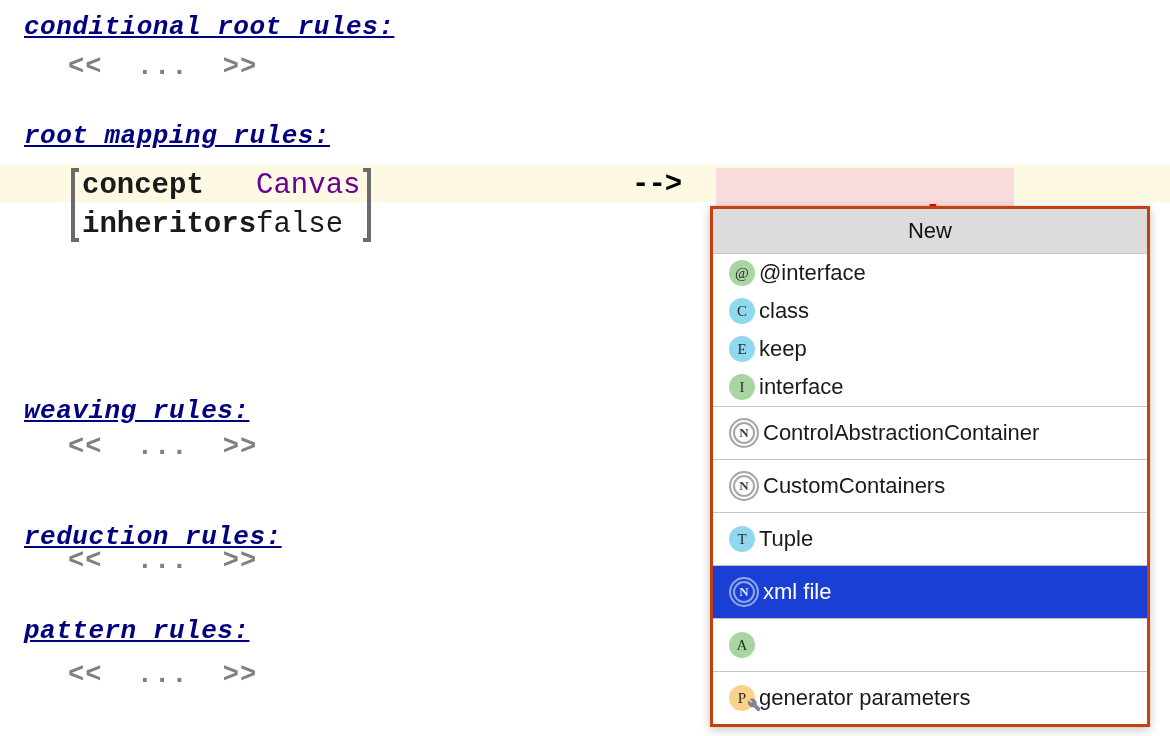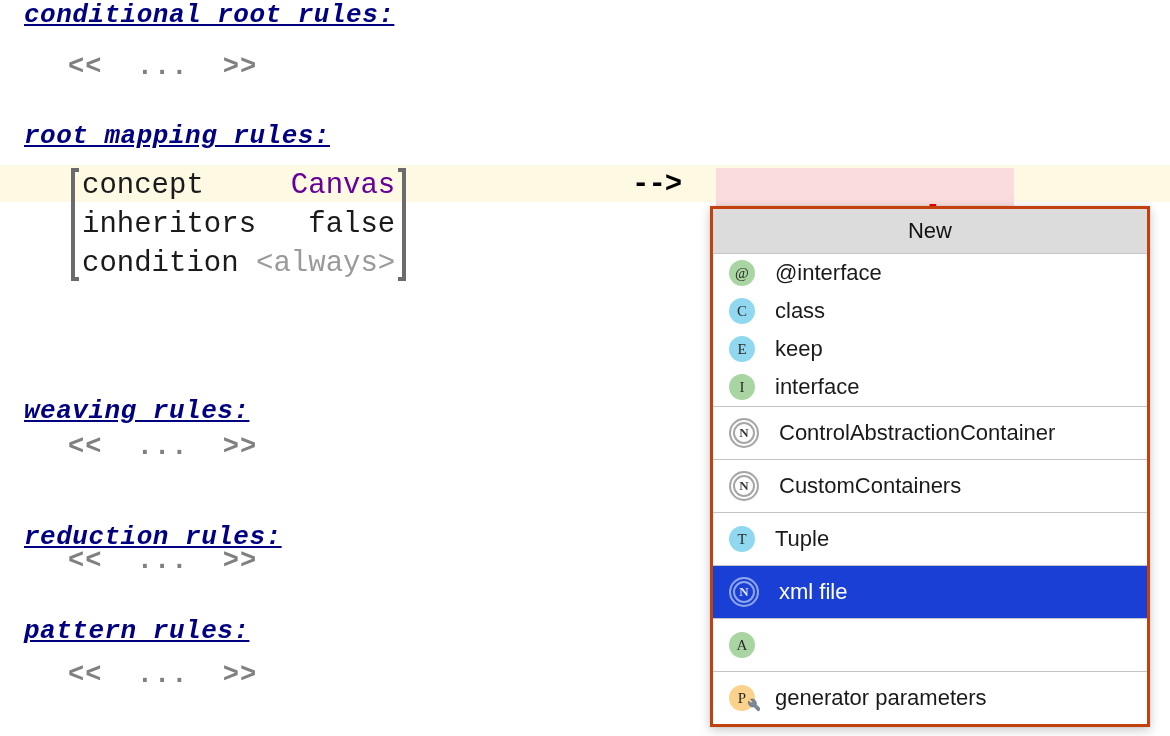--- a/index.html
+++ b/index.html
@@ -102,27 +102,26 @@
   }
   #rule-table td {
     font-family: "Liberation Mono", "DejaVu Sans Mono", monospace;
     font-size: 29px;
     line-height: 39px;
     padding: 0;
     white-space: pre;
     vertical-align: middle;
   }
   td.prop-label {
-    font-weight: normal;
+    font-weight: bold;
     color: #1a1a1a;
     padding-left: 4px;
     padding-right: 10px;
   }
   td.prop-value {
-    text-align: right;
     padding-right: 6px;
     color: #1a1a1a;
   }
   td.prop-value.purple { color: #660099; }
   td.prop-value.grey   { color: #9a9a9a; }
 
   #arrow {
     position: absolute;
     left: 632px;
     top: 168px;
@@ -193,21 +192,21 @@
     white-space: nowrap;
   }
   .menu-group.compact .menu-item { height: 38px; }
   .menu-group.tall .menu-item { height: 52px; }
 
   .menu-item.selected {
     background: #1a3fd4;
     color: #ffffff;
   }
 
-  .item-label { padding-left: 20px; }
+  .item-label { padding-left: 4px; }
 
   
   .mi-icon {
     width: 26px;
     height: 26px;
     flex: 0 0 26px;
     border-radius: 50%;
     display: flex;
     align-items: center;
     justify-content: center;
@@ -240,44 +239,40 @@
     height: 17px;
   }
 </style>
 </head>
 <body>
 
 <div id="editor">
 
   <div class="caret-band"></div>
 
-  <div class="section" style="top:0;">conditional root rules:</div>
+  <div class="section" style="top:12px;">conditional root rules:</div>
   <div class="ellipsis" style="top:52px;">&lt;&lt;  ...  &gt;&gt;</div>
 
   <div class="section" style="top:121px;">root mapping rules:</div>
 
   <div id="rule-block">
     <div class="bracket left">
       <span class="tip-t"></span>
         <span class="tip-b"></span>
     </div>
     <table id="rule-table">
       <tbody>
         <tr>
           <td class="prop-label">concept</td>
           <td class="prop-value purple">Canvas</td>
         </tr>
         <tr>
           <td class="prop-label">inheritors</td>
           <td class="prop-value">false</td>
         </tr>
-        <tr>
-          <td class="prop-label">condition</td>
-          <td class="prop-value grey">&lt;always&gt;</td>
-        </tr>
       </tbody>
     </table>
     <div class="bracket right">
       <span class="tip-t"></span>
         <span class="tip-b"></span>
     </div>
   </div>
 
   <div id="arrow">--&gt;</div>
 

